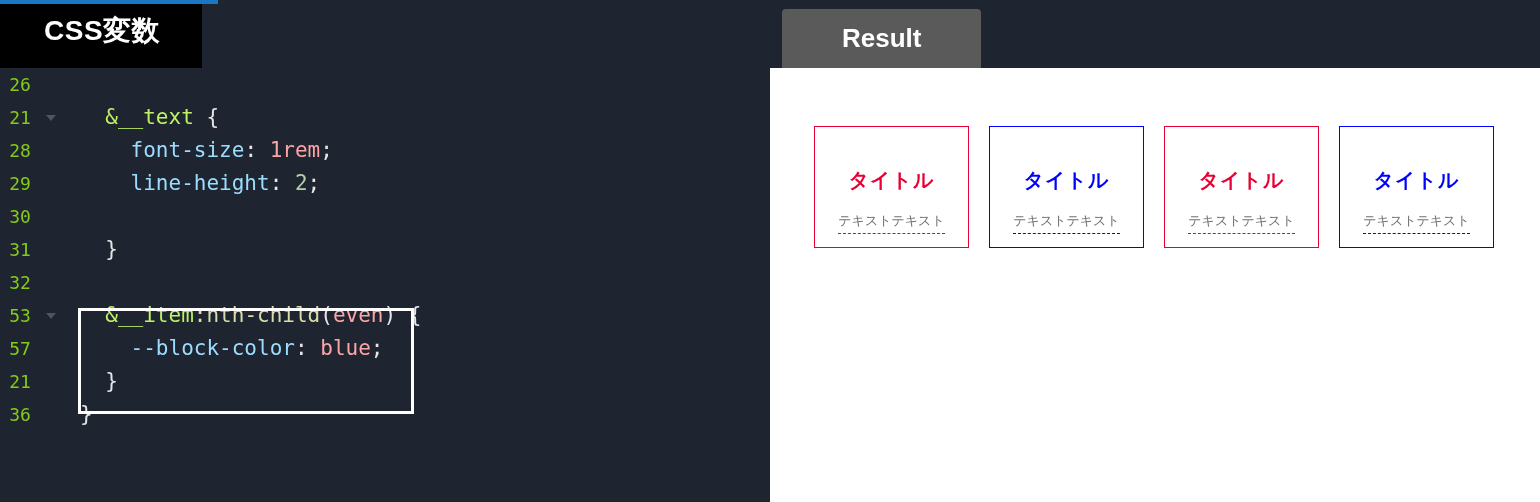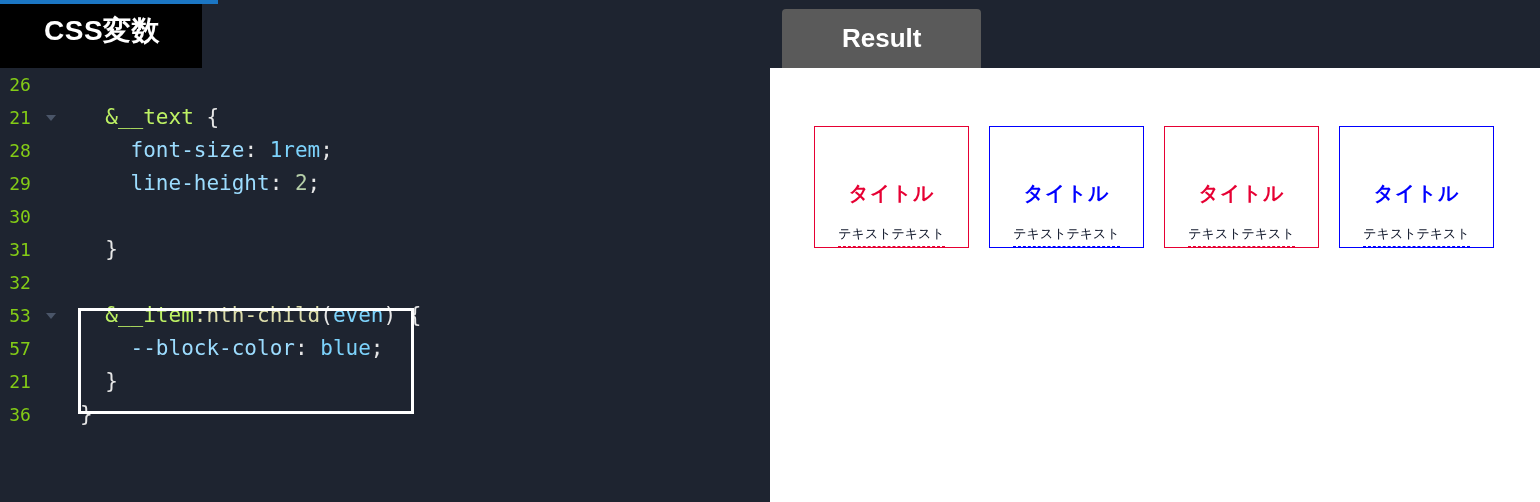--- a/index.html
+++ b/index.html
@@ -70,21 +70,21 @@
       border-right: 5px solid transparent;
       border-top: 6px solid #4a5568;
     }
     .code {
       padding-left: 36px;
       white-space: pre;
     }
     .tok-sel   { color: #bef264; }
     .tok-punc  { color: #e6e6e6; }
     .tok-prop  { color: #9cdcfe; }
-    .tok-val   { color: #7dd3fc; text-align: center; }
+    .tok-val   { color: #fca5a5; text-align: center; }
     .tok-num   { color: #b5cea8; }
     .tok-func  { color: #dcdcaa; }
     .highlight-box {
       position: absolute;
       left: 78px;
       top: 240px;
       width: 336px;
       height: 106px;
       border: 3px solid #fff;
       pointer-events: none;
@@ -118,36 +118,36 @@
       display: flex;
       gap: 20px;
     }
     .card {
       width: 155px;
       height: 122px;
       border: 1px solid;
       display: flex;
       flex-direction: column;
       align-items: center;
-      justify-content: flex-end;
+      justify-content: center;
       padding-top: 26px;
     }
     .card.red  { border-color: #e60033; }
     .card.blue { border-color: #0000ff; }
     .card-title {
       font-size: 20px;
       font-weight: 700;
       letter-spacing: 1px;
       margin-bottom: 18px;
     }
     .card.red  .card-title { color: #e60033; }
     .card.blue .card-title { color: #0000ff; }
     .card-text {
       font-size: 13px;
-      color: #0f172a;
+      color: #737373;
       padding-bottom: 3px;
       border-bottom: 1px dashed;
     }
     .card.red  .card-text { border-bottom-color: #e60033; }
     .card.blue .card-text { border-bottom-color: #0000ff; }
   </style>
 </head>
 <body>
 
 <div class="left-pane">

